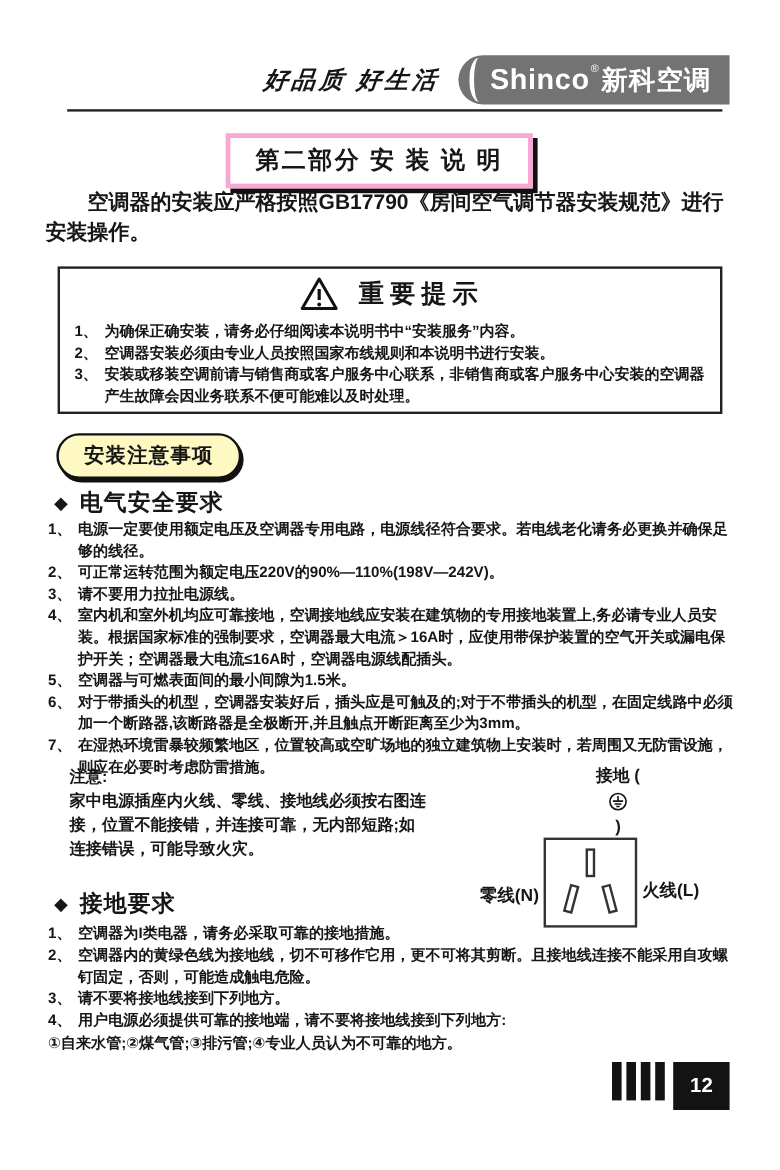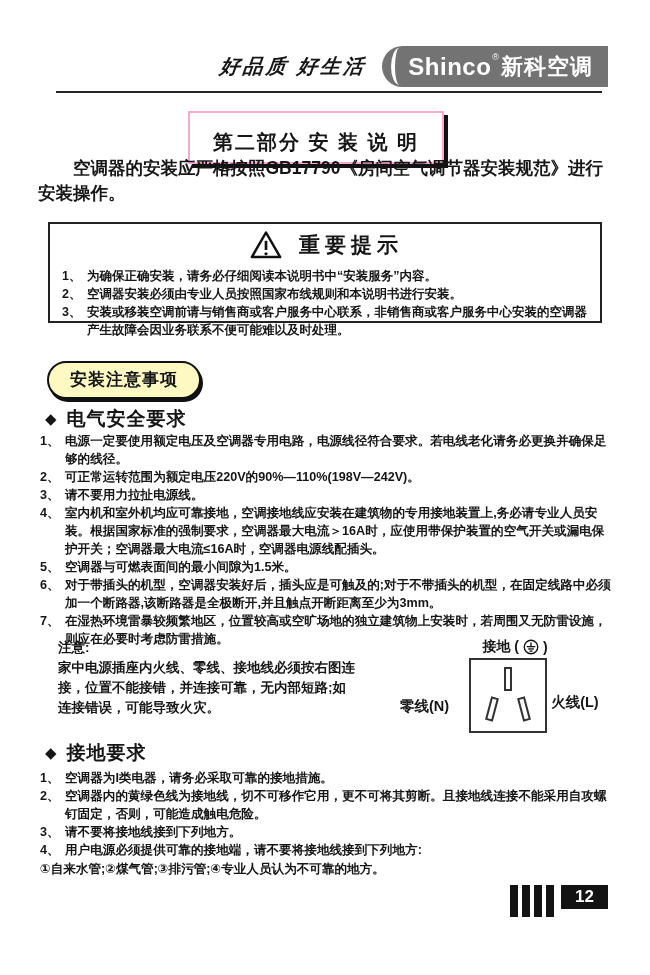--- a/index.html
+++ b/index.html
@@ -18,28 +18,28 @@
     display:flex; align-items:center; padding:0 15px 0 26px;
     border-radius:21px 0 0 21px; }
   .logo-bar::before { content:""; position:absolute; left:9px; top:2px;
     width:13px; height:37px; border-left:4px solid #fff; border-radius:50%; }
   .brand-en { font-size:24px; font-weight:bold; letter-spacing:0.5px; }
   .brand-reg { font-size:9px; align-self:flex-start; margin:6px 2px 0 1px; }
   .brand-cn { font-size:22px; font-weight:bold; letter-spacing:1px; }
   .rule { position:absolute; top:91px; left:56px; width:546px; height:2px; background:#242424; }
   
   .title-box { position:absolute; top:111px; left:188px; width:256px;
-    border:2px solid #f9a8d4; box-shadow:4px 4px 0 #111; background:#fff;
-    text-align:center; padding:16px 0 6px; font-size:20px; font-weight:bold;
+    border:4px solid #f9a8d4; box-shadow:4px 4px 0 #111; background:#fff;
+    text-align:center; padding:5px 0 6px; font-size:20px; font-weight:bold;
     letter-spacing:2px; }
   
   .intro { position:absolute; top:156px; left:38px; width:578px;
     font-size:17.5px; line-height:1.45; text-indent:2em; font-weight:bold; }
   
-  .notice-box { position:absolute; top:222px; left:48px; width:554px; height:101px;
+  .notice-box { position:absolute; top:222px; left:48px; width:554px; height:123px;
     border:2px solid #222; padding:4px 10px 0 12px; }
   .notice-title { display:flex; justify-content:center; align-items:center;
     gap:16px; margin:2px 0 7px; }
   .notice-title-text { font-size:21px; font-weight:bold; letter-spacing:5px; }
   .warn-icon svg { display:block; }
   .n-item { display:flex; font-size:12.5px; line-height:1.45; font-weight:bold; }
   .n-item .num { flex:0 0 25px; }
   .n-item .txt { flex:1; }
   
   .stadium { position:absolute; top:361px; left:47px; display:inline-block;
@@ -59,36 +59,36 @@
   .list-ground { top:769px; }
   .l-item { display:flex; }
   .l-item .num { flex:0 0 25px; }
   .l-item .txt { flex:1; }
   .footnote { margin-top:1px; }
   
   .note-row { position:absolute; top:638px; left:58px; width:574px; display:flex; }
   .note-text { width:300px; font-size:13.5px; line-height:20px; font-weight:bold; }
   .plug-fig { margin-left:auto; width:232px; }
   .plug-title { display:flex; justify-content:center; align-items:center;
-    gap:4px; font-size:14px; font-weight:bold; margin:0 0 2px 40px; width:150px; }
+    gap:4px; font-size:14px; font-weight:bold; margin:0 0 2px 40px; width:150px;flex-direction:column; }
   .ground-icon svg { display:block; }
   .plug-row { display:flex; align-items:center; }
   .plug-label { font-size:14.5px; font-weight:bold; white-space:nowrap; }
-  .lbl-n { margin-right:20px; margin-top:22px; }
+  .lbl-n { margin-right:4px; margin-top:22px; }
   .lbl-l { margin-left:4px; margin-top:14px; }
   .plug-box { flex:none; width:78px; height:75px; border:2px solid #333;
     position:relative; background:#fff; }
   .slot { position:absolute; width:8px; height:24px; border:2px solid #333; background:#fff; }
   .slot-g { left:50%; top:7px; transform:translateX(-50%); }
   .slot-n { left:17px; top:37px; transform:rotate(15deg); }
   .slot-l { right:17px; top:37px; transform:rotate(-15deg); }
   
   .footer { position:absolute; top:885px; left:510px; display:flex; align-items:flex-start; }
   .fbar { width:8px; height:32px; background:#131313; margin-right:4px; }
-  .page-num { width:47px; height:24px; background:#131313; color:#fff;
+  .page-num { width:47px; height:40px; background:#131313; color:#fff;
     margin-left:3px; display:flex; align-items:center; justify-content:center;
     font-size:17px; font-weight:bold; }
 </style>
 </head>
 <body>
 
 <div class="page">
 
   <div class="header">
     <div class="slogan">好品质 好生活</div>

